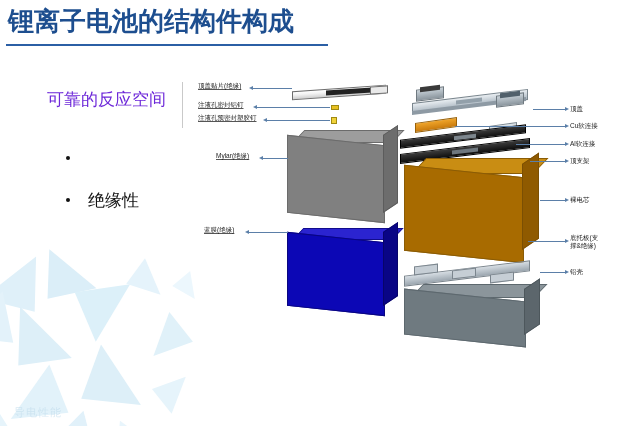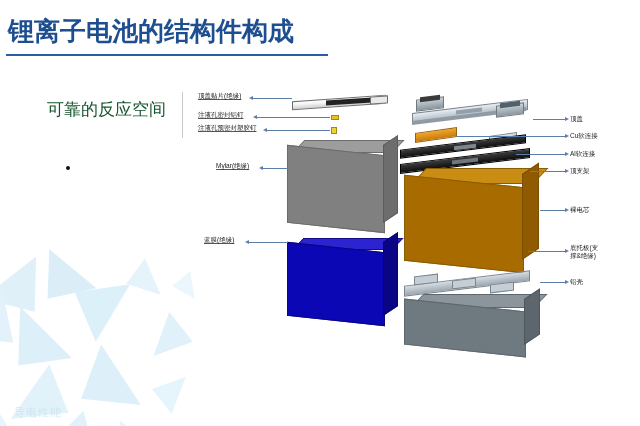--- a/index.html
+++ b/index.html
@@ -2,40 +2,40 @@
 <html><head>
 <meta charset="utf-8">
 <style>
   html,body{margin:0;padding:0;}
   body{
     width:640px;height:426px;overflow:hidden;
     background:#ffffff;
     font-family:"Liberation Sans","DejaVu Sans",sans-serif;
     position:relative;
   }
-  #slide{position:absolute;inset:0;background:#fff;overflow:hidden;margin-top:10px;}
+  #slide{position:absolute;inset:0;background:#fff;overflow:hidden;}
 
   
   .tri-layer{position:absolute;left:-20px;bottom:-16px;width:250px;height:200px;pointer-events:none;}
   .tri{position:absolute;width:0;height:0;}
 
   
   .title{
     position:absolute;left:8px;top:4px;
     font-size:26px;font-weight:bold;color:#1d4e8f;
     letter-spacing:0px;white-space:nowrap;
   }
   .title-rule{
     position:absolute;left:6px;top:44px;width:322px;height:2px;background:#2b5fa5;
   }
 
   
   .lead{
     position:absolute;left:47px;top:88px;
-    font-size:17px;color:#14532d;white-space:nowrap;
+    font-size:17px;color:#6d28d9;white-space:nowrap;
   }
   .bullets{position:absolute;left:66px;top:137px;}
   .bullet{
     display:flex;align-items:center;height:42px;
     font-size:17px;color:#111;white-space:nowrap;
   }
   .bullet .dot{
     width:4px;height:4px;border-radius:50%;background:#111;
     margin-right:18px;flex:0 0 auto;
   }
@@ -102,20 +102,24 @@
   <div class="title">锂离子电池的结构件构成</div>
   <div class="title-rule"></div>
 
   <div class="lead">可靠的反应空间</div>
   <div class="vrule"></div>
 
   <div class="bullets">
     <div class="bullet">
       <span class="dot"></span>
     </div>
+    <div class="bullet">
+      <span class="dot"></span>
+      <span>绝缘性</span>
+    </div>
   </div>
 
   <div>
 
     <div class="part" style="left:292px;top:84px;width:92px;height:16px;">
       <div class="face" style="left:0;top:4px;width:92px;height:7px;background:linear-gradient(180deg,#ffffff 0%,#f2f2f2 40%,#cfcfcf 100%);
                   border:0.6px solid #6d6d6d;transform:skewY(-4deg);"></div>
       <div class="face" style="left:34px;top:5px;width:46px;height:5px;background:#222;transform:skewY(-4deg);"></div>
       <div class="face" style="left:78px;top:2px;width:16px;height:6px;background:#e9e9e9;border:0.6px solid #6d6d6d;transform:skewY(-4deg);"></div>
     </div>

